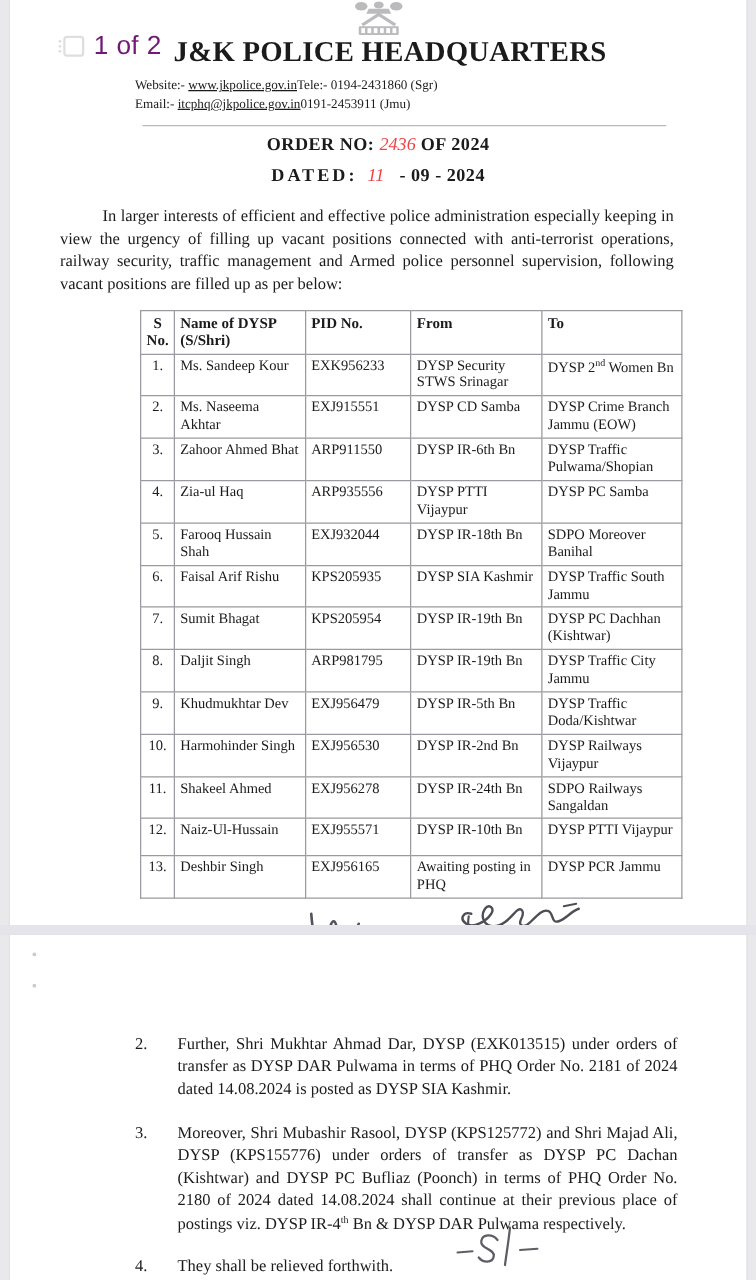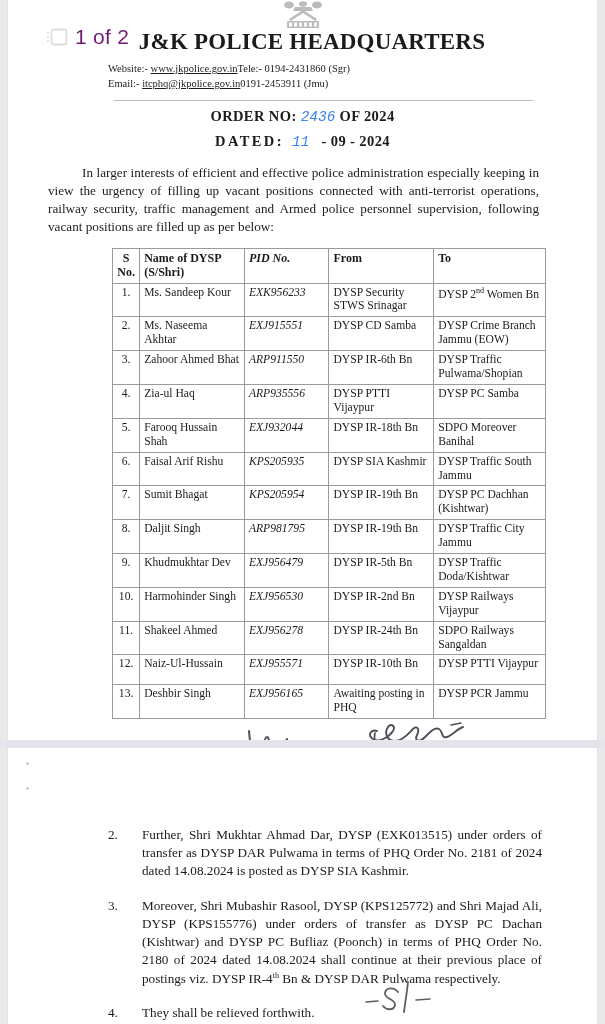--- a/index.html
+++ b/index.html
@@ -95,24 +95,24 @@
     margin-top: 16px;
   }
   .dated-line {
     text-align: center;
     font-size: 14.5px;
     font-weight: bold;
     letter-spacing: .4px;
     margin-top: 8px;
   }
   .hand {
-    font-family: Liberation Mono, monospace;
+    font-family: Liberation Serif, serif;
     font-weight: 400;
     font-style: italic;
-    color: #3b82f6;
+    color: #ef4444;
     letter-spacing: 0;
   }
   .spaced { letter-spacing: 2.4px; }
 
   
   .para {
     margin: 14px 58px 0 40px;
     font-size: 13.2px;
     line-height: 1.36;
     text-align: justify;
@@ -132,21 +132,21 @@
     padding: 2px 4px 3px 4px;
     vertical-align: top;
     text-align: left;
     height: 30px;
   }
   table.orders th { font-weight: bold; font-size: 12px; }
   table.orders td.sn, table.orders th.sn {
     width: 27px; text-align: center; padding-left: 0; padding-right: 0;
   }
   table.orders th.nm, table.orders td.nm { width: 104px; }
-  table.orders th.pid, table.orders td.pid { width: 84px; font-style: italic; }
+  table.orders th.pid, table.orders td.pid { width: 84px; }
   table.orders th.fr, table.orders td.fr { width: 104px; }
   table.orders th.to, table.orders td.to { width: 111px; margin-top: 11px; }
   sup { font-size: 8px; }
 
   
   .sig-area { position: relative; height: 56px; margin-top: 4px; }
   .sig { position: absolute; color: #54545d; }
   .sig-1 { left: 235px; top: 2px; }
   .sig-2 { left: 355px; top: -6px; }
 

